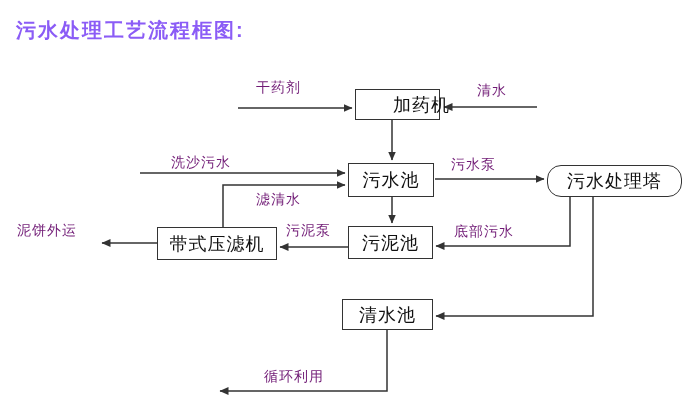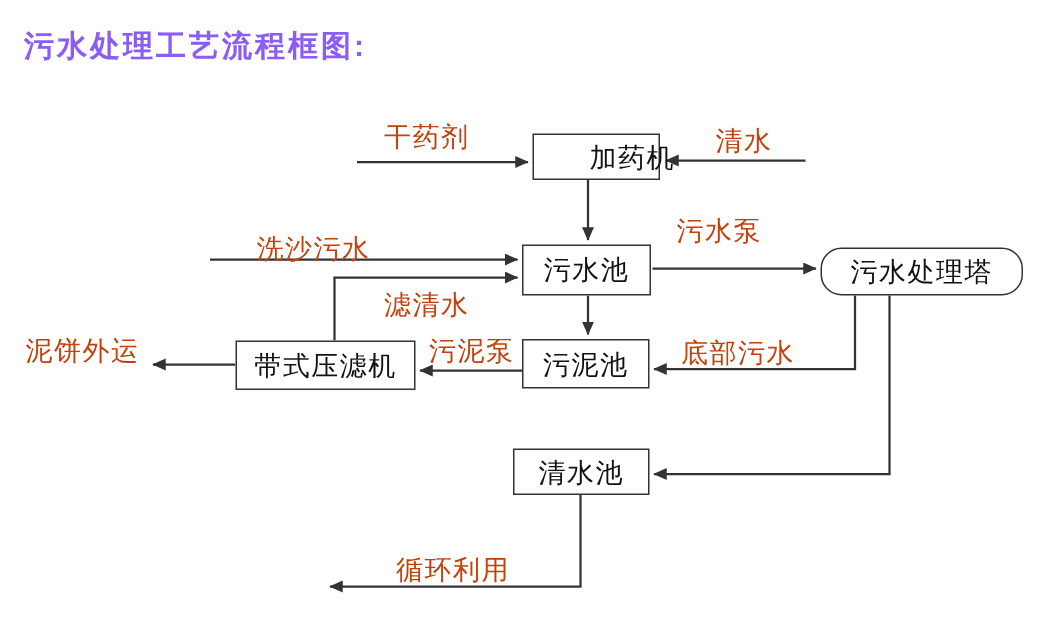--- a/index.html
+++ b/index.html
@@ -14,35 +14,35 @@
   }
   svg.wires{position:absolute;left:0;top:0;width:700px;height:420px;}
   .edge{stroke:var(--ink,#333);stroke-width:1.5;fill:none;}
   .arrowhead{fill:var(--ink,#333);}
   .node{
     position:absolute;display:flex;align-items:center;justify-content:center;
     border:1.6px solid var(--ink,#333);background:#fff;color:#111;
     font-size:18px;white-space:nowrap;box-sizing:border-box;letter-spacing:1px;
   }
   .edge-label{
-    position:absolute;color:#c2410c;font-size:18px;white-space:nowrap;letter-spacing:1px;
+    position:absolute;color:#701a75;font-size:14px;white-space:nowrap;letter-spacing:1px;
   }
   
   #n-dosing      {left:355px;top:89px; width:85px; height:31px;padding-left:48px;}
   #n-sewage-pool {left:348px;top:163px;width:86px; height:34px;}
   #n-tower       {left:547px;top:165px;width:135px;height:32px;border-radius:14px;}
   #n-sludge-pool {left:348px;top:226px;width:85px; height:33px;}
   #n-belt-press  {left:157px;top:227px;width:120px;height:33px;}
   #n-clean-pool  {left:342px;top:299px;width:91px; height:31px;}
   
   #l-dry-chemical {left:256px;top:79px;}
   #l-clean-water  {left:477px;top:82px;}
   #l-sand-washing {left:171px;top:154px;}
   #l-filtered     {left:256px;top:191px;}
-  #l-sewage-pump  {left:451px;top:142px;font-family:Liberation Mono, monospace;}
+  #l-sewage-pump  {left:451px;top:156px;font-family:Liberation Mono, monospace;}
   #l-sludge-pump  {left:286px;top:222px;}
   #l-mud-cake     {left:17px; top:222px;}
   #l-bottom-sewage{left:454px;top:223px;}
   #l-recycle      {left:264px;top:368px;}
 </style>
 </head>
 <body>
 
 <div id="canvas">
 

